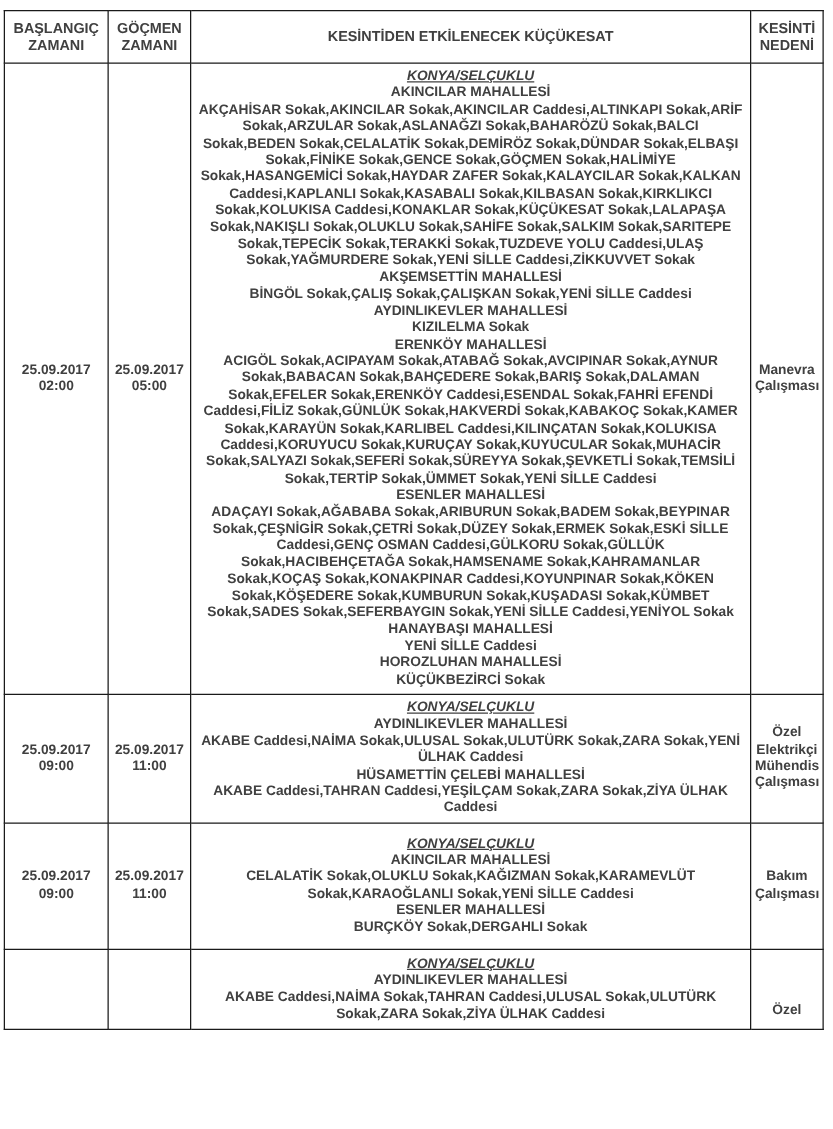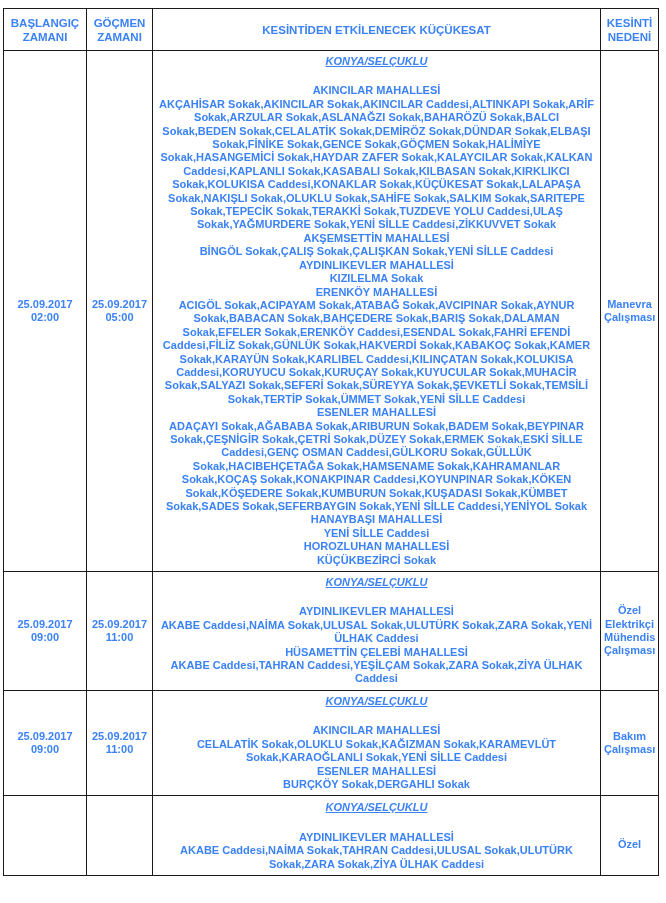--- a/index.html
+++ b/index.html
@@ -1,38 +1,38 @@
 <!DOCTYPE html>
 <html><head>
 <meta charset="utf-8">
 <style>
   html,body{margin:0;padding:0;background:#ffffff;}
   .page{
     position:relative;width:666px;height:903px;overflow:hidden;background:#ffffff;
-    font-family:"Liberation Sans",sans-serif;font-weight:bold;color:#3b82f6;
+    font-family:"Liberation Sans",sans-serif;font-weight:bold;color:#404040;
   }
   table{
     border-collapse:collapse;table-layout:fixed;width:655px;
     margin:8px 0 0 3px;
   }
   th,td{
     border:1px solid #1a1a1a;
     text-align:center;vertical-align:middle;
     font-size:11px;line-height:13.4px;font-weight:bold;
     padding:2px 3px;
     overflow:hidden;
   }
   thead tr{height:42px;}
   th{font-size:11.5px;line-height:14px;}
   #rows tr:nth-child(2){height:100px;}
   #rows tr:nth-child(3){height:101px;}
   td.regions{padding:4px 6px;}
   .district{font-style:italic;text-decoration:underline;}
   .block + .block{}
-  .district + .block{margin-top:16px;}
+  .district + .block{margin-top:0;}
   tr.partial td{vertical-align:top;}
   tr.partial td.regions{padding-top:5px;}
   tr.partial td.reason{padding-top:42px;}
 </style>
 </head>
 <body>
 
 <div class="page">
   <table>
     <colgroup>

